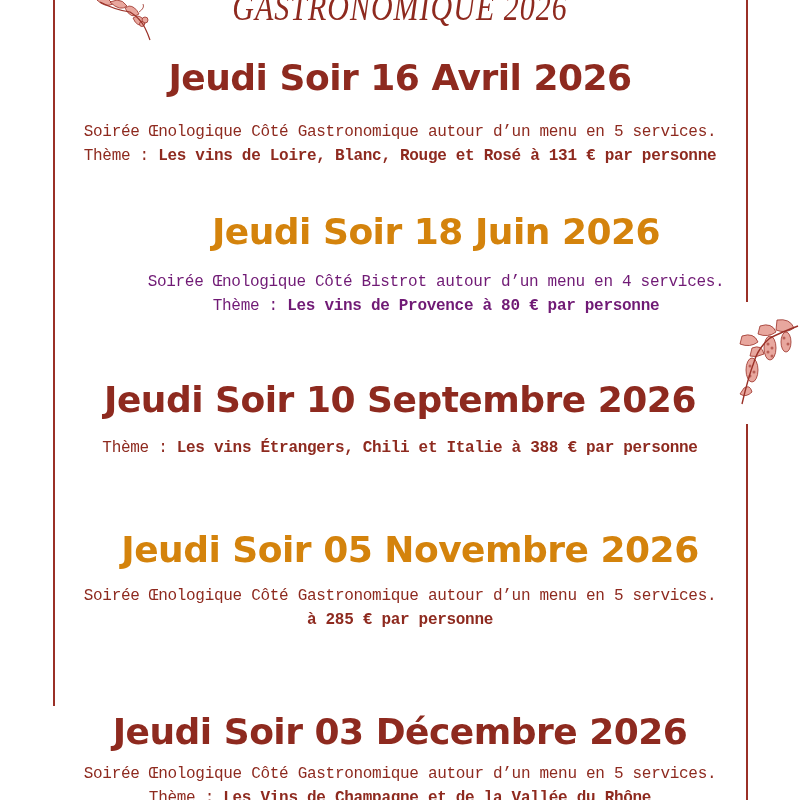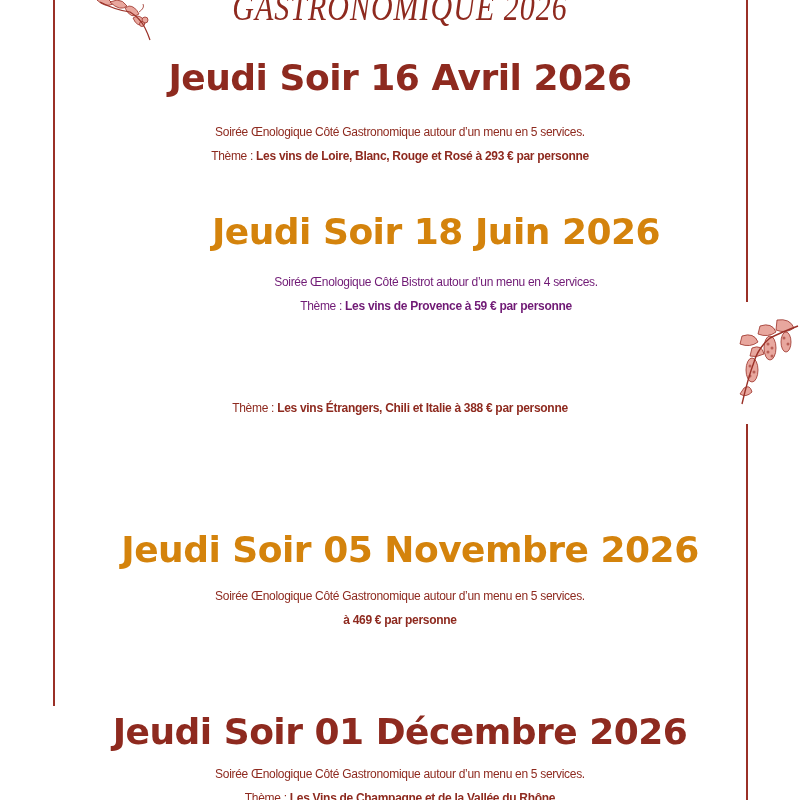--- a/index.html
+++ b/index.html
@@ -16,22 +16,22 @@
       transform: scaleY(1.25);
       transform-origin: top center;
     }
     .vine { position: absolute; }
     .event { position: absolute; left: 0; width: 800px; text-align: center; }
     .event-title {
       font-family: "DejaVu Sans", sans-serif; font-weight: bold;
       font-size: 36px; letter-spacing: -0.5px; line-height: 40px; white-space: nowrap;
     }
     .event-desc {
-      font-family: Liberation Sans, sans-serif;
-      font-size: 12px; line-height: 24px; white-space: nowrap; letter-spacing: -0.3px;
+      font-family: Liberation Mono, monospace;
+      font-size: 16px; line-height: 24px; white-space: nowrap; letter-spacing: -0.3px;
     }
     .event-desc b { font-weight: bold; }
     .red { color: #8e2a1f; }
     .orange { color: #d4830c; }
     .blue { color: #701a75; }
   </style>
 </head>
 <body>
 
 <div class="border-line" style="left:53px; top:0; height:706px;"></div>
@@ -76,49 +76,50 @@
       <circle cx="18" cy="58" r="1.5"></circle>
   </g>
   <path d="M66 8 Q50 14 38 20 Q26 30 22 44 Q16 60 10 86" fill="none" stroke="#9a3027" stroke-width="1.4"></path>
 </svg>
 
 <div class="event" style="top:58px;">
   <div class="event-title red">Jeudi Soir 16 Avril 2026</div>
   <div style="height:22px;"></div>
   <div class="event-desc red">Soirée Œnologique Côté Gastronomique autour d’un menu en 5 services.</div>
   <div class="event-desc red">
-    <span>Thème : </span><b>Les vins de Loire, Blanc, Rouge et Rosé à 293 € par personne</b>
+    <span>Thème : </span><b>Les vins de Loire, Blanc, Rouge et Rosé à 131 € par personne</b>
   </div>
 </div>
 
 <div class="event" style="top:212px;padding-left:36px;">
   <div class="event-title orange">Jeudi Soir 18 Juin 2026</div>
   <div style="height:18px;"></div>
   <div class="event-desc blue">Soirée Œnologique Côté Bistrot autour d’un menu en 4 services.</div>
   <div class="event-desc blue">
-    <span>Thème : </span><b>Les vins de Provence à 59 € par personne</b>
+    <span>Thème : </span><b>Les vins de Provence à 80 € par personne</b>
   </div>
 </div>
 
 <div class="event" style="top:380px;">
+  <div class="event-title red">Jeudi Soir 10 Septembre 2026</div>
   <div style="height:16px;"></div>
   <div class="event-desc red">
     <span>Thème : </span><b>Les vins Étrangers, Chili et Italie à 388 € par personne</b>
   </div>
 </div>
 
 <div class="event" style="top:530px;">
   <div class="event-title orange" style="padding-left:20px;">Jeudi Soir 05 Novembre 2026</div>
   <div style="height:14px;"></div>
   <div class="event-desc red">Soirée Œnologique Côté Gastronomique autour d’un menu en 5 services.</div>
   <div class="event-desc red">
-    <b>à 469 € par personne</b>
+    <b>à 285 € par personne</b>
   </div>
 </div>
 
 <div class="event" style="top:712px;">
-  <div class="event-title red">Jeudi Soir 01 Décembre 2026</div>
+  <div class="event-title red">Jeudi Soir 03 Décembre 2026</div>
   <div style="height:10px;"></div>
   <div class="event-desc red">Soirée Œnologique Côté Gastronomique autour d’un menu en 5 services.</div>
   <div class="event-desc red">
     <span>Thème : </span><b>Les Vins de Champagne et de la Vallée du Rhône</b>
   </div>
 </div>
 
 </body></html>

